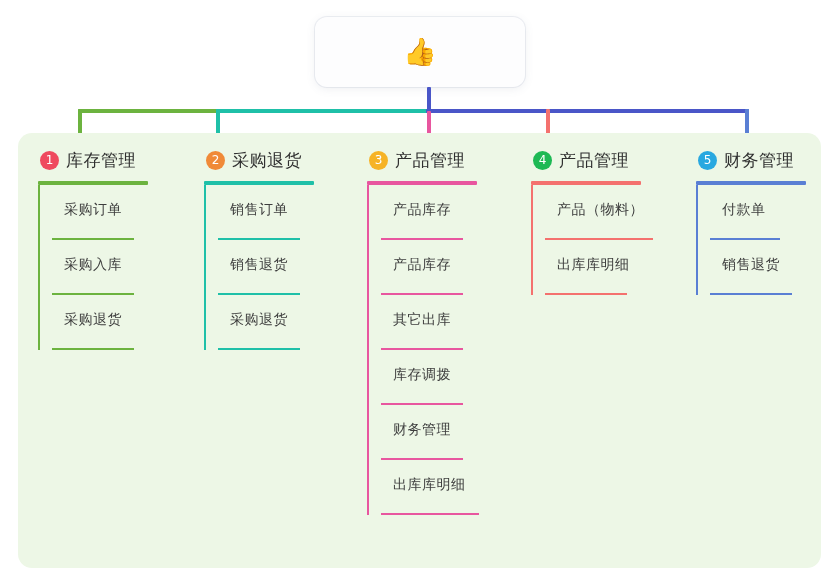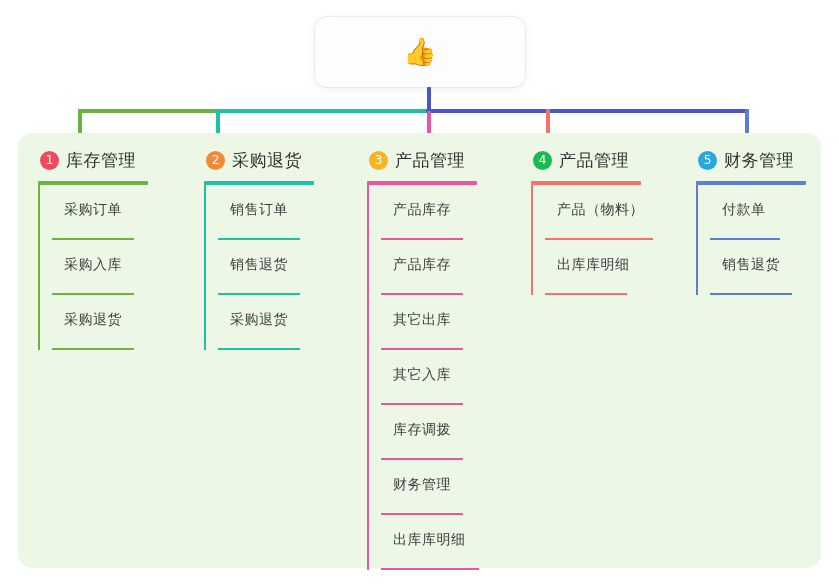--- a/index.html
+++ b/index.html
@@ -215,24 +215,20 @@
         </div>
         <div class="leaf">
           <span class="leaf-text">产品库存</span>
           <div class="leaf-rule" style="background: rgb(232, 86, 159); width: 82px;"></div>
         </div>
         <div class="leaf">
           <span class="leaf-text">其它出库</span>
           <div class="leaf-rule" style="background: rgb(232, 86, 159); width: 82px;"></div>
         </div>
         <div class="leaf">
-          <span class="leaf-text">其它入库</span>
-          <div class="leaf-rule" style="background: rgb(232, 86, 159); width: 82px;"></div>
-        </div>
-        <div class="leaf">
           <span class="leaf-text">库存调拨</span>
           <div class="leaf-rule" style="background: rgb(232, 86, 159); width: 82px;"></div>
         </div>
         <div class="leaf">
           <span class="leaf-text">财务管理</span>
           <div class="leaf-rule" style="background: rgb(232, 86, 159); width: 82px;"></div>
         </div>
         <div class="leaf">
           <span class="leaf-text">出库库明细</span>
           <div class="leaf-rule" style="background: rgb(232, 86, 159); width: 98px;"></div>

